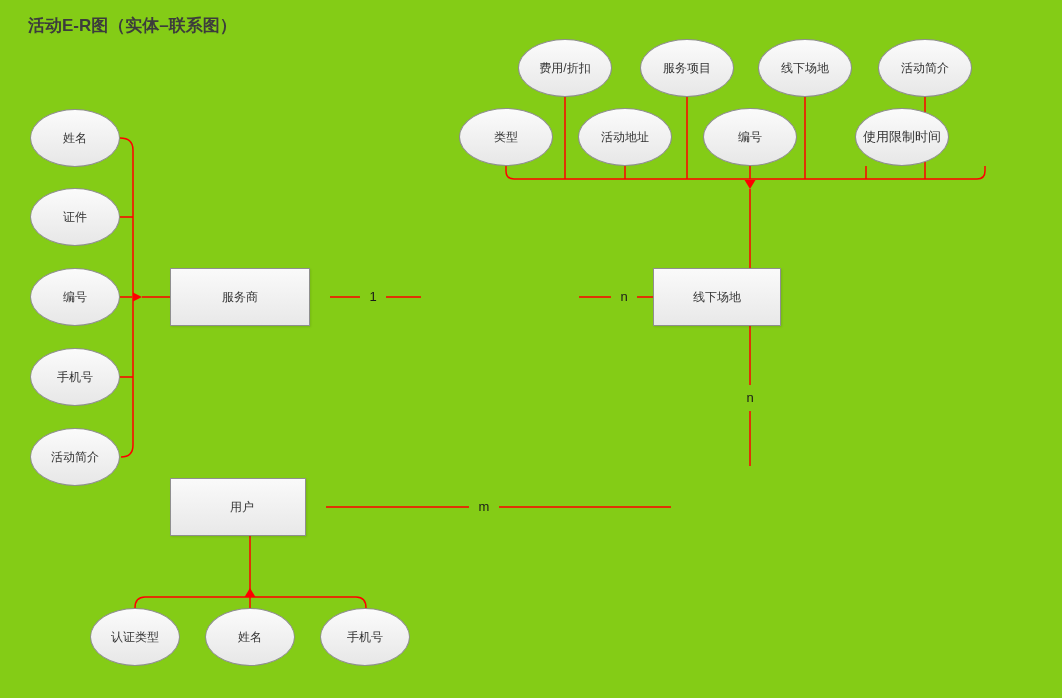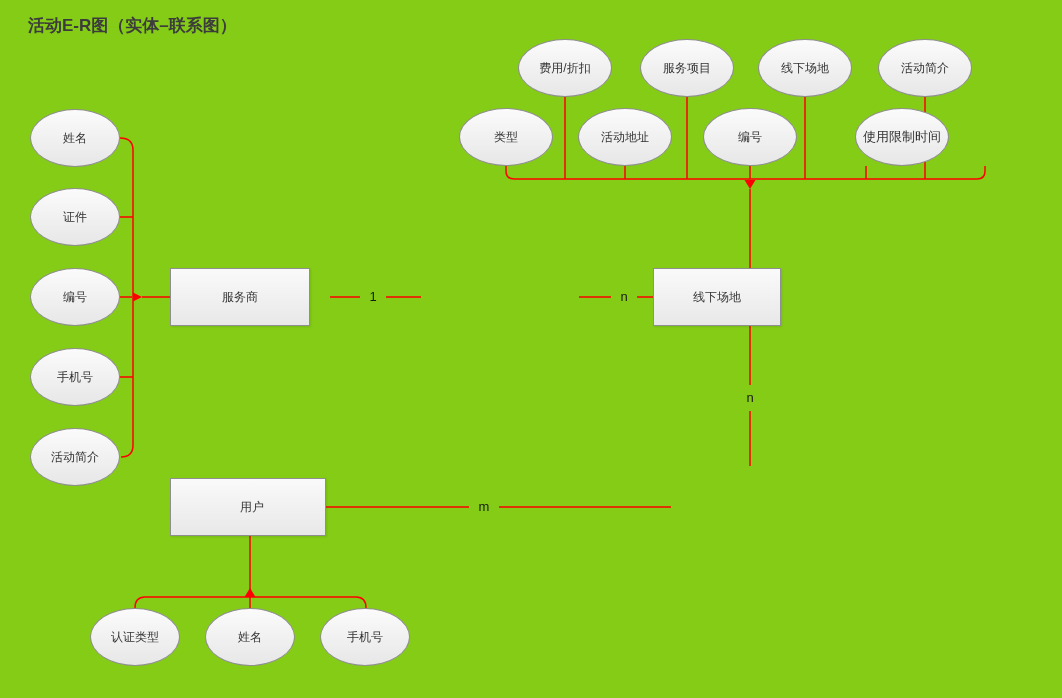--- a/index.html
+++ b/index.html
@@ -118,21 +118,21 @@
   <div class="node ellipse" style="left:320px;top:608px;">
     <span>手机号</span>
     </div>
 
   <div class="node rect" style="left:170px;top:268px;width:140px;">
     <span>服务商</span>
     </div>
   <div class="node rect" style="left:653px;top:268px;width:128px;">
     <span>线下场地</span>
     </div>
-  <div class="node rect" style="left:170px;top:478px;width:156px;padding-left:8px;">
+  <div class="node rect" style="left:170px;top:478px;width:136px;padding-left:8px;">
     <span>用户</span>
     </div>
 
 
   <div class="card" style="left:361px;top:289px;">1</div>
   <div class="card" style="left:612px;top:289px;">n</div>
   <div class="card" style="left:738px;top:390px;">n</div>
   <div class="card" style="left:472px;top:499px;">m</div>
 
 </div>

